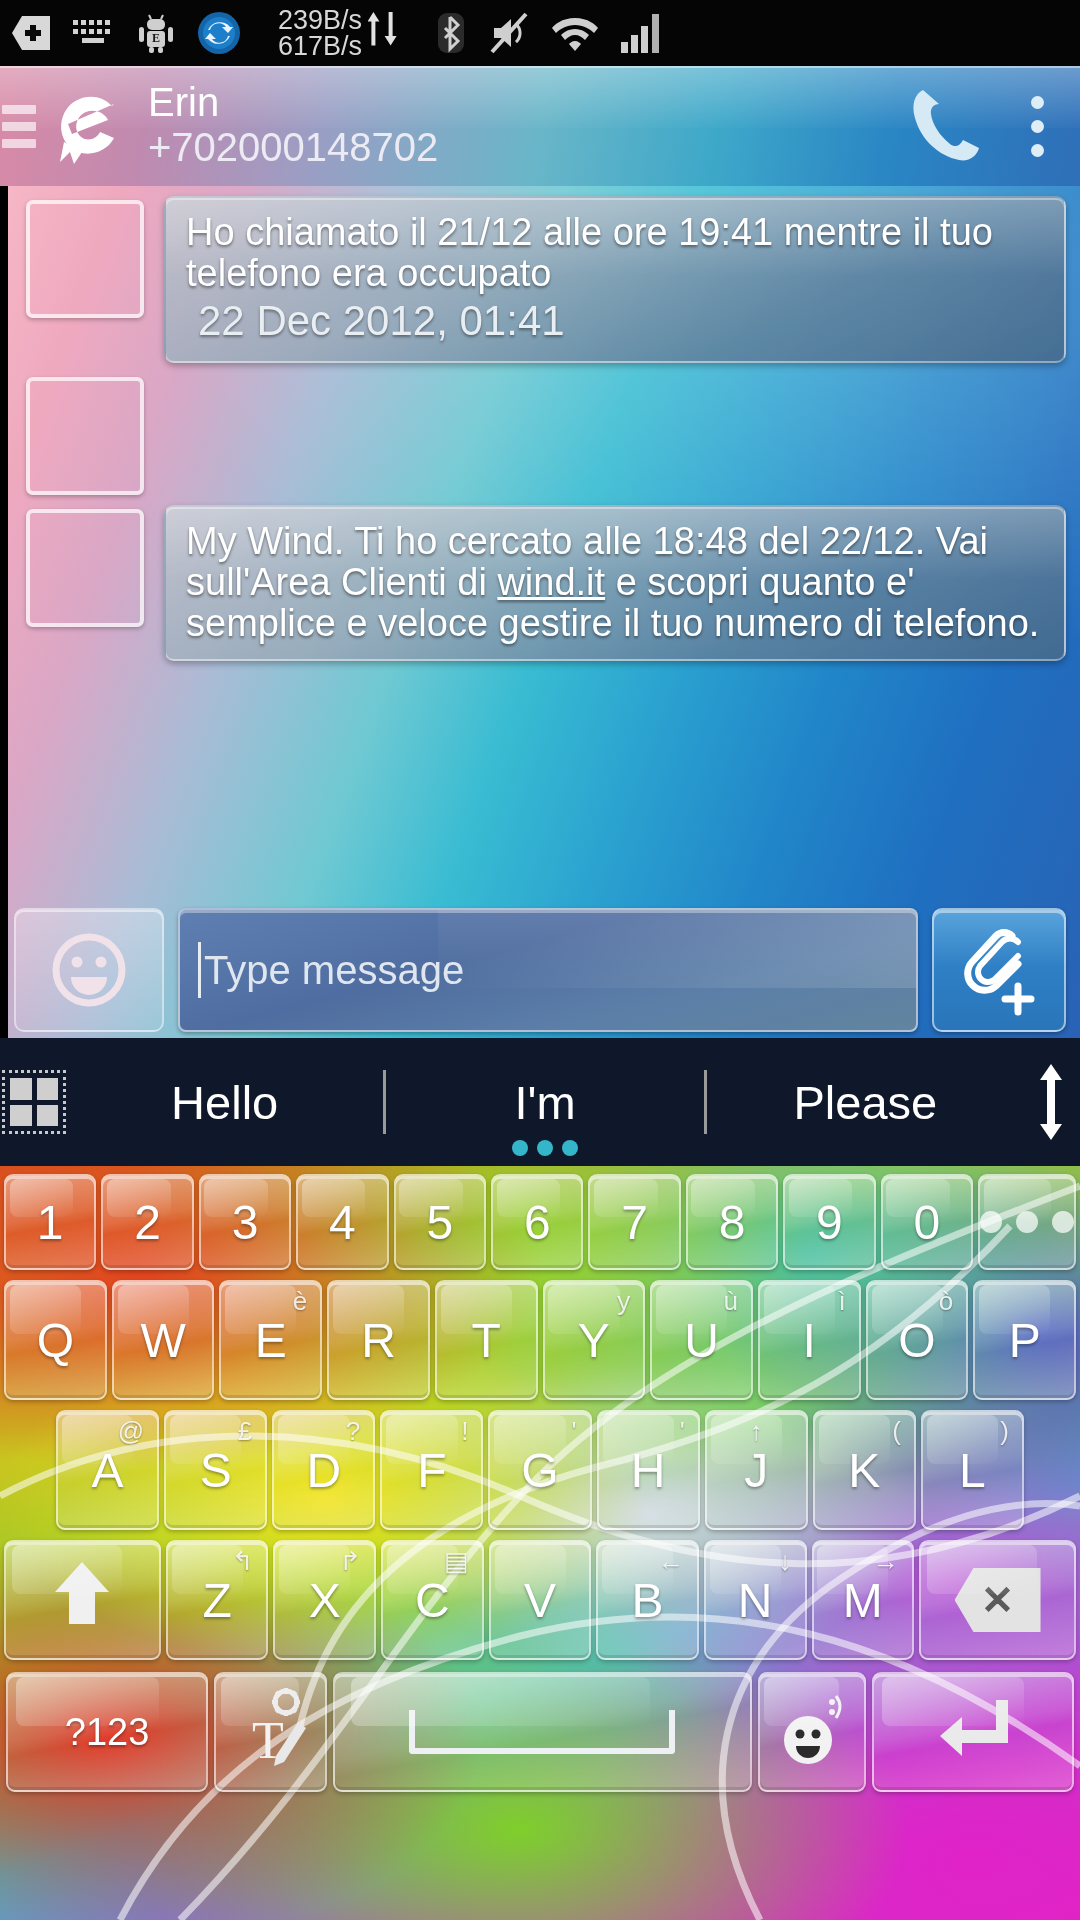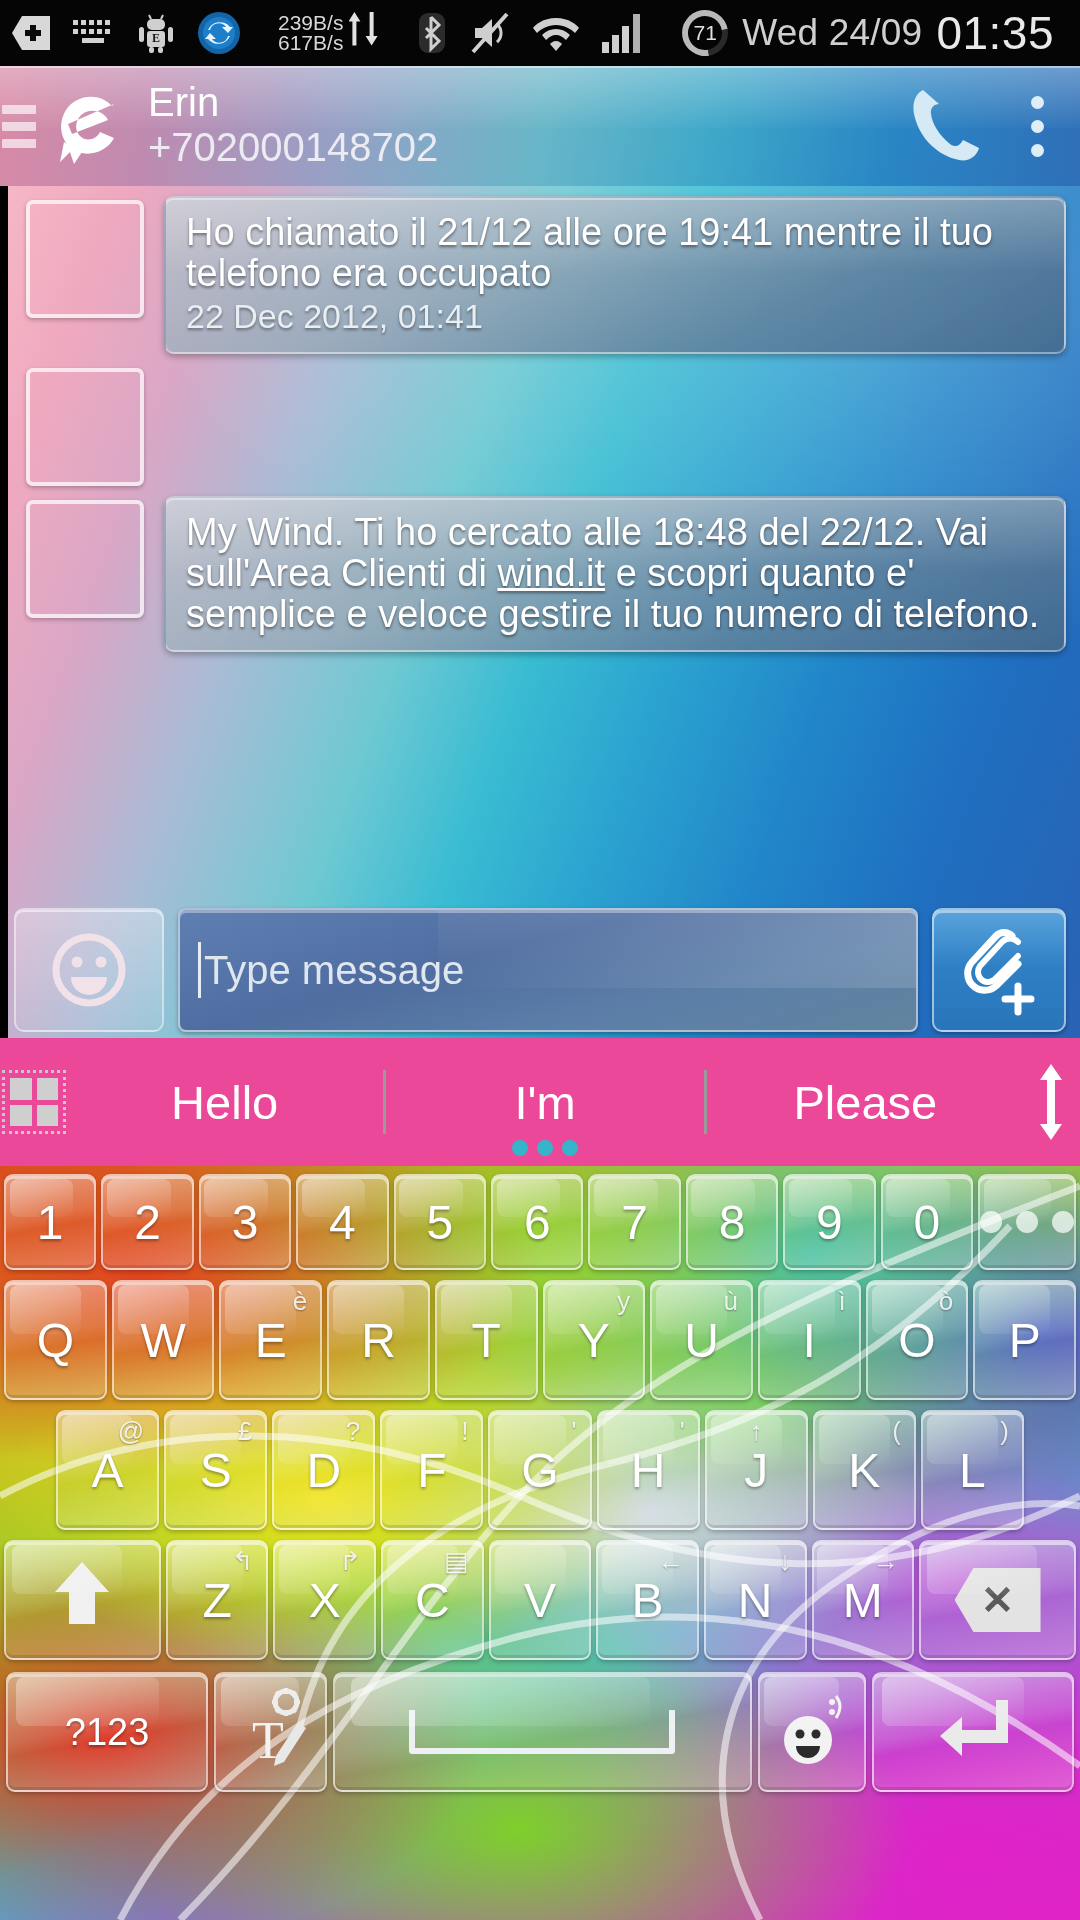--- a/index.html
+++ b/index.html
@@ -10,21 +10,21 @@
 
   
   #statusbar{
     position:absolute; left:0; top:0; width:1080px; height:66px;
     background:#050505; display:flex; align-items:center; padding:0 12px;
   }
   .sb-icons{ display:flex; align-items:center; gap:22px; }
   .sb-ico{ display:flex; align-items:center; justify-content:center; }
   .sb-rate{ display:flex; align-items:center; margin-left:14px; }
   .sb-rate .nums{ display:flex; flex-direction:column; line-height:0.97;
-    font-size:21px; color:#d8d8d8; font-family:"Liberation Sans",sans-serif; }
+    font-size:27px; color:#d8d8d8; font-family:"Liberation Sans",sans-serif; }
   .sb-rate .arrows{ display:flex; flex-direction:row; margin-left:6px; color:#e2e2e2; font-size:34px; line-height:1; }
   .sb-right{ margin-left:auto; display:flex; align-items:center; gap:14px; padding-right:14px;}
   .sb-date{ font-size:37px; color:#cfcfcf; letter-spacing:0.2px;}
   .sb-time{ font-size:46px; color:#e9e9e9; letter-spacing:0.5px;}
   .batt{ position:relative; width:46px; height:46px; }
   .batt .ring{ position:absolute; inset:0; border-radius:50%;
     border:6px solid #b9b9b9; border-right-color:#2a2a2a; transform:rotate(35deg); }
   .batt .num{ position:absolute; inset:0; display:flex; align-items:center; justify-content:center;
     font-size:21px; color:#e0e0e0; }
 
@@ -83,21 +83,21 @@
     border-radius:10px; padding:14px 20px 16px 20px;
     background:linear-gradient(155deg, rgba(190,196,205,.88) 0%, rgba(152,168,184,.86) 38%, rgba(96,128,156,.86) 70%, rgba(70,106,140,.88) 100%);
     border:2px solid rgba(255,255,255,.32);
     box-shadow:0 3px 6px rgba(0,0,0,.28), inset 0 2px 0 rgba(255,255,255,.38);
   }
   .bubble:after{ content:""; position:absolute; left:0; top:0; width:100%; height:48%;
     background:linear-gradient(180deg, rgba(255,255,255,.22), rgba(255,255,255,0));
     border-radius:8px 8px 0 0; pointer-events:none;}
   .b-text{ font-size:38px; line-height:1.07; color:#ffffff; text-shadow:0 2px 3px rgba(0,0,0,.45); position:relative; z-index:2;}
   .b-text .lnk{ text-decoration:underline; }
-  .b-time{ font-size:34px; color:#e9eef2; text-shadow:0 2px 3px rgba(0,0,0,.4); margin-top:4px; position:relative; z-index:2;}
+  .b-time{ font-size:42px; color:#e9eef2; text-shadow:0 2px 3px rgba(0,0,0,.4); margin-top:4px; position:relative; z-index:2;margin-left:12px;}
 
   
   #inputbar{
     position:absolute; left:0; top:902px; width:1080px; height:136px;
     display:flex; align-items:center; padding:0 14px; gap:14px; z-index:5;
   }
   .emo-btn{ width:150px; height:124px; border-radius:10px;
     background:linear-gradient(180deg, rgba(255,255,255,.30), rgba(255,255,255,.10));
     border:2px solid rgba(255,255,255,.45); display:flex; align-items:center; justify-content:center;
     box-shadow:inset 0 2px 0 rgba(255,255,255,.5);}
@@ -110,21 +110,21 @@
   .caret{ width:3px; height:56px; background:#e9eef5; margin-right:3px;}
   .ph-txt{ font-size:40px; color:#dfe6ee; }
   .attach-btn{ width:134px; height:124px; border-radius:10px;
     background:linear-gradient(180deg,#5aa4dc 0%, #2e7fc4 48%, #2a75ba 100%);
     border:2px solid rgba(255,255,255,.55); display:flex; align-items:center; justify-content:center;
     box-shadow:inset 0 3px 0 rgba(255,255,255,.45), 0 2px 4px rgba(0,0,0,.3);}
 
   
   #suggest{
     position:absolute; left:0; top:1038px; width:1080px; height:128px;
-    background:#ec4899; display:flex; align-items:center; padding:0 2px;
+    background:#0f172a; display:flex; align-items:center; padding:0 2px;
   }
   .grid-ico{ width:64px; height:64px; border:3px dotted #c9c9c9; padding:5px;
     display:grid; grid-template-columns:1fr 1fr; grid-template-rows:1fr 1fr; gap:5px;}
   .grid-ico b{ background:#cfcfcf; display:block;}
   .sug-wrap{ flex:1 1 auto; display:flex; align-items:center; }
   .sug{ flex:1 1 0; text-align:center; position:relative; font-size:47px; color:#ffffff;}
   .sug .dots{ position:absolute; left:50%; transform:translateX(-50%); bottom:-26px; display:flex; gap:9px;}
   .sug .dots i{ width:16px; height:16px; border-radius:50%; background:#35b5c9; display:block;}
   .sep{ width:3px; height:64px; background:#9a9a9a; flex:0 0 auto;}
   .ud-arrow{ width:54px; display:flex; flex-direction:column; align-items:center; color:#fff;}
@@ -275,28 +275,20 @@
         <svg width="42" height="42" viewBox="0 0 42 42">
             <g fill="#cfcfcf">
           <rect x="1" y="30" width="7" height="11"></rect>
               <rect x="11" y="23" width="7" height="18"></rect>
           <rect x="21" y="14" width="7" height="27"></rect>
               <path d="M32 2 h7 v39 h-7 z" opacity="0.85"></path>
         </g>
           </svg>
       </span>
     </div>
-    <div class="sb-right">
-      <span class="batt">
-        <span class="ring"></span>
-        <span class="num">71</span>
-      </span>
-      <span class="sb-date">Wed 24/09</span>
-      <span class="sb-time">01:35</span>
-    </div>
   </div>
 
   <div id="appbar">
     <span class="hamburger">
         <i></i>
         <i></i>
         <i></i>
       </span>
     <span class="app-logo">
       <svg width="92" height="92" viewBox="0 0 92 92">

